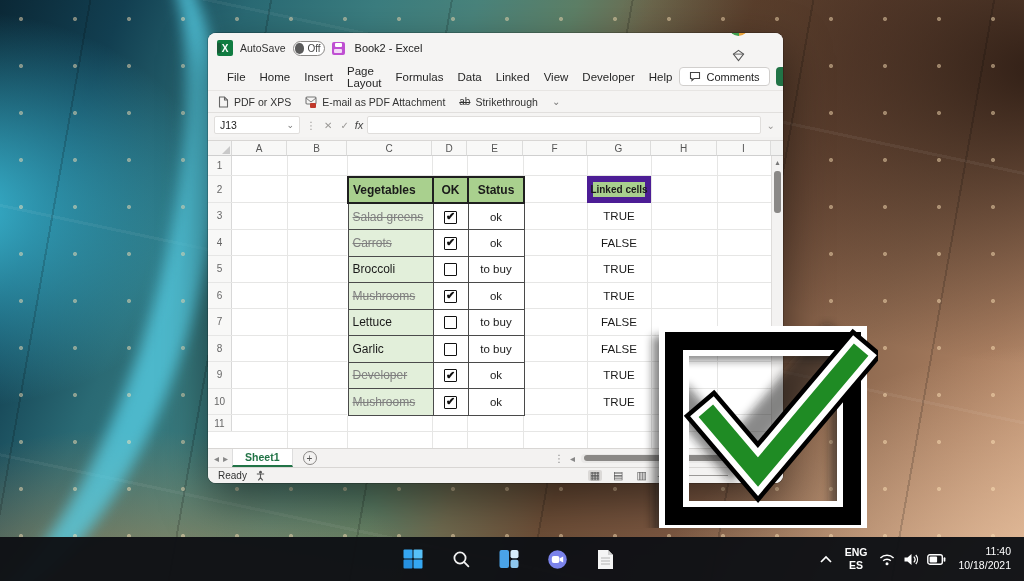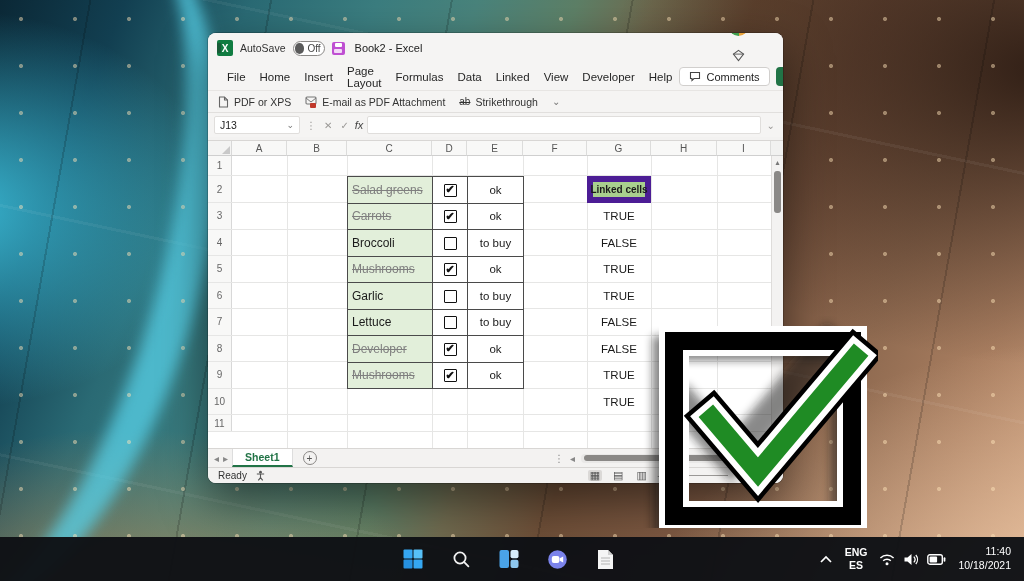--- a/index.html
+++ b/index.html
@@ -304,20 +304,25 @@
       <div class="vline" style="left:443px"></div>
       <div class="vline" style="left:509px"></div>
 
       <table class="veg-table">
         <colgroup>
             <col style="width:85px">
             <col style="width:35px">
             <col style="width:56px">
           </colgroup>
         <tbody>
+            <tr class="hdr">
+          <th class="h-veg">Vegetables</th>
+          <th>OK</th>
+          <th>Status</th>
+        </tr>
         <tr class="data">
           <td class="veg strike">Salad greens</td>
           <td class="cb-cell"><span class="checkbox checked"></span></td>
           <td class="st">ok</td>
         </tr>
         <tr class="data">
           <td class="veg strike">Carrots</td>
           <td class="cb-cell"><span class="checkbox checked"></span></td>
           <td class="st">ok</td>
         </tr>
@@ -325,26 +330,26 @@
           <td class="veg">Broccoli</td>
           <td class="cb-cell"><span class="checkbox"></span></td>
           <td class="st">to buy</td>
         </tr>
         <tr class="data">
           <td class="veg strike">Mushrooms</td>
           <td class="cb-cell"><span class="checkbox checked"></span></td>
           <td class="st">ok</td>
         </tr>
         <tr class="data">
-          <td class="veg">Garlic</td>
+          <td class="veg">Lettuce</td>
           <td class="cb-cell"><span class="checkbox"></span></td>
           <td class="st">to buy</td>
         </tr>
         <tr class="data">
-          <td class="veg">Lettuce</td>
+          <td class="veg">Garlic</td>
           <td class="cb-cell"><span class="checkbox"></span></td>
           <td class="st">to buy</td>
         </tr>
         <tr class="data">
           <td class="veg strike">Developer</td>
           <td class="cb-cell"><span class="checkbox checked"></span></td>
           <td class="st">ok</td>
         </tr>
         <tr class="data">
           <td class="veg strike">Mushrooms</td>

